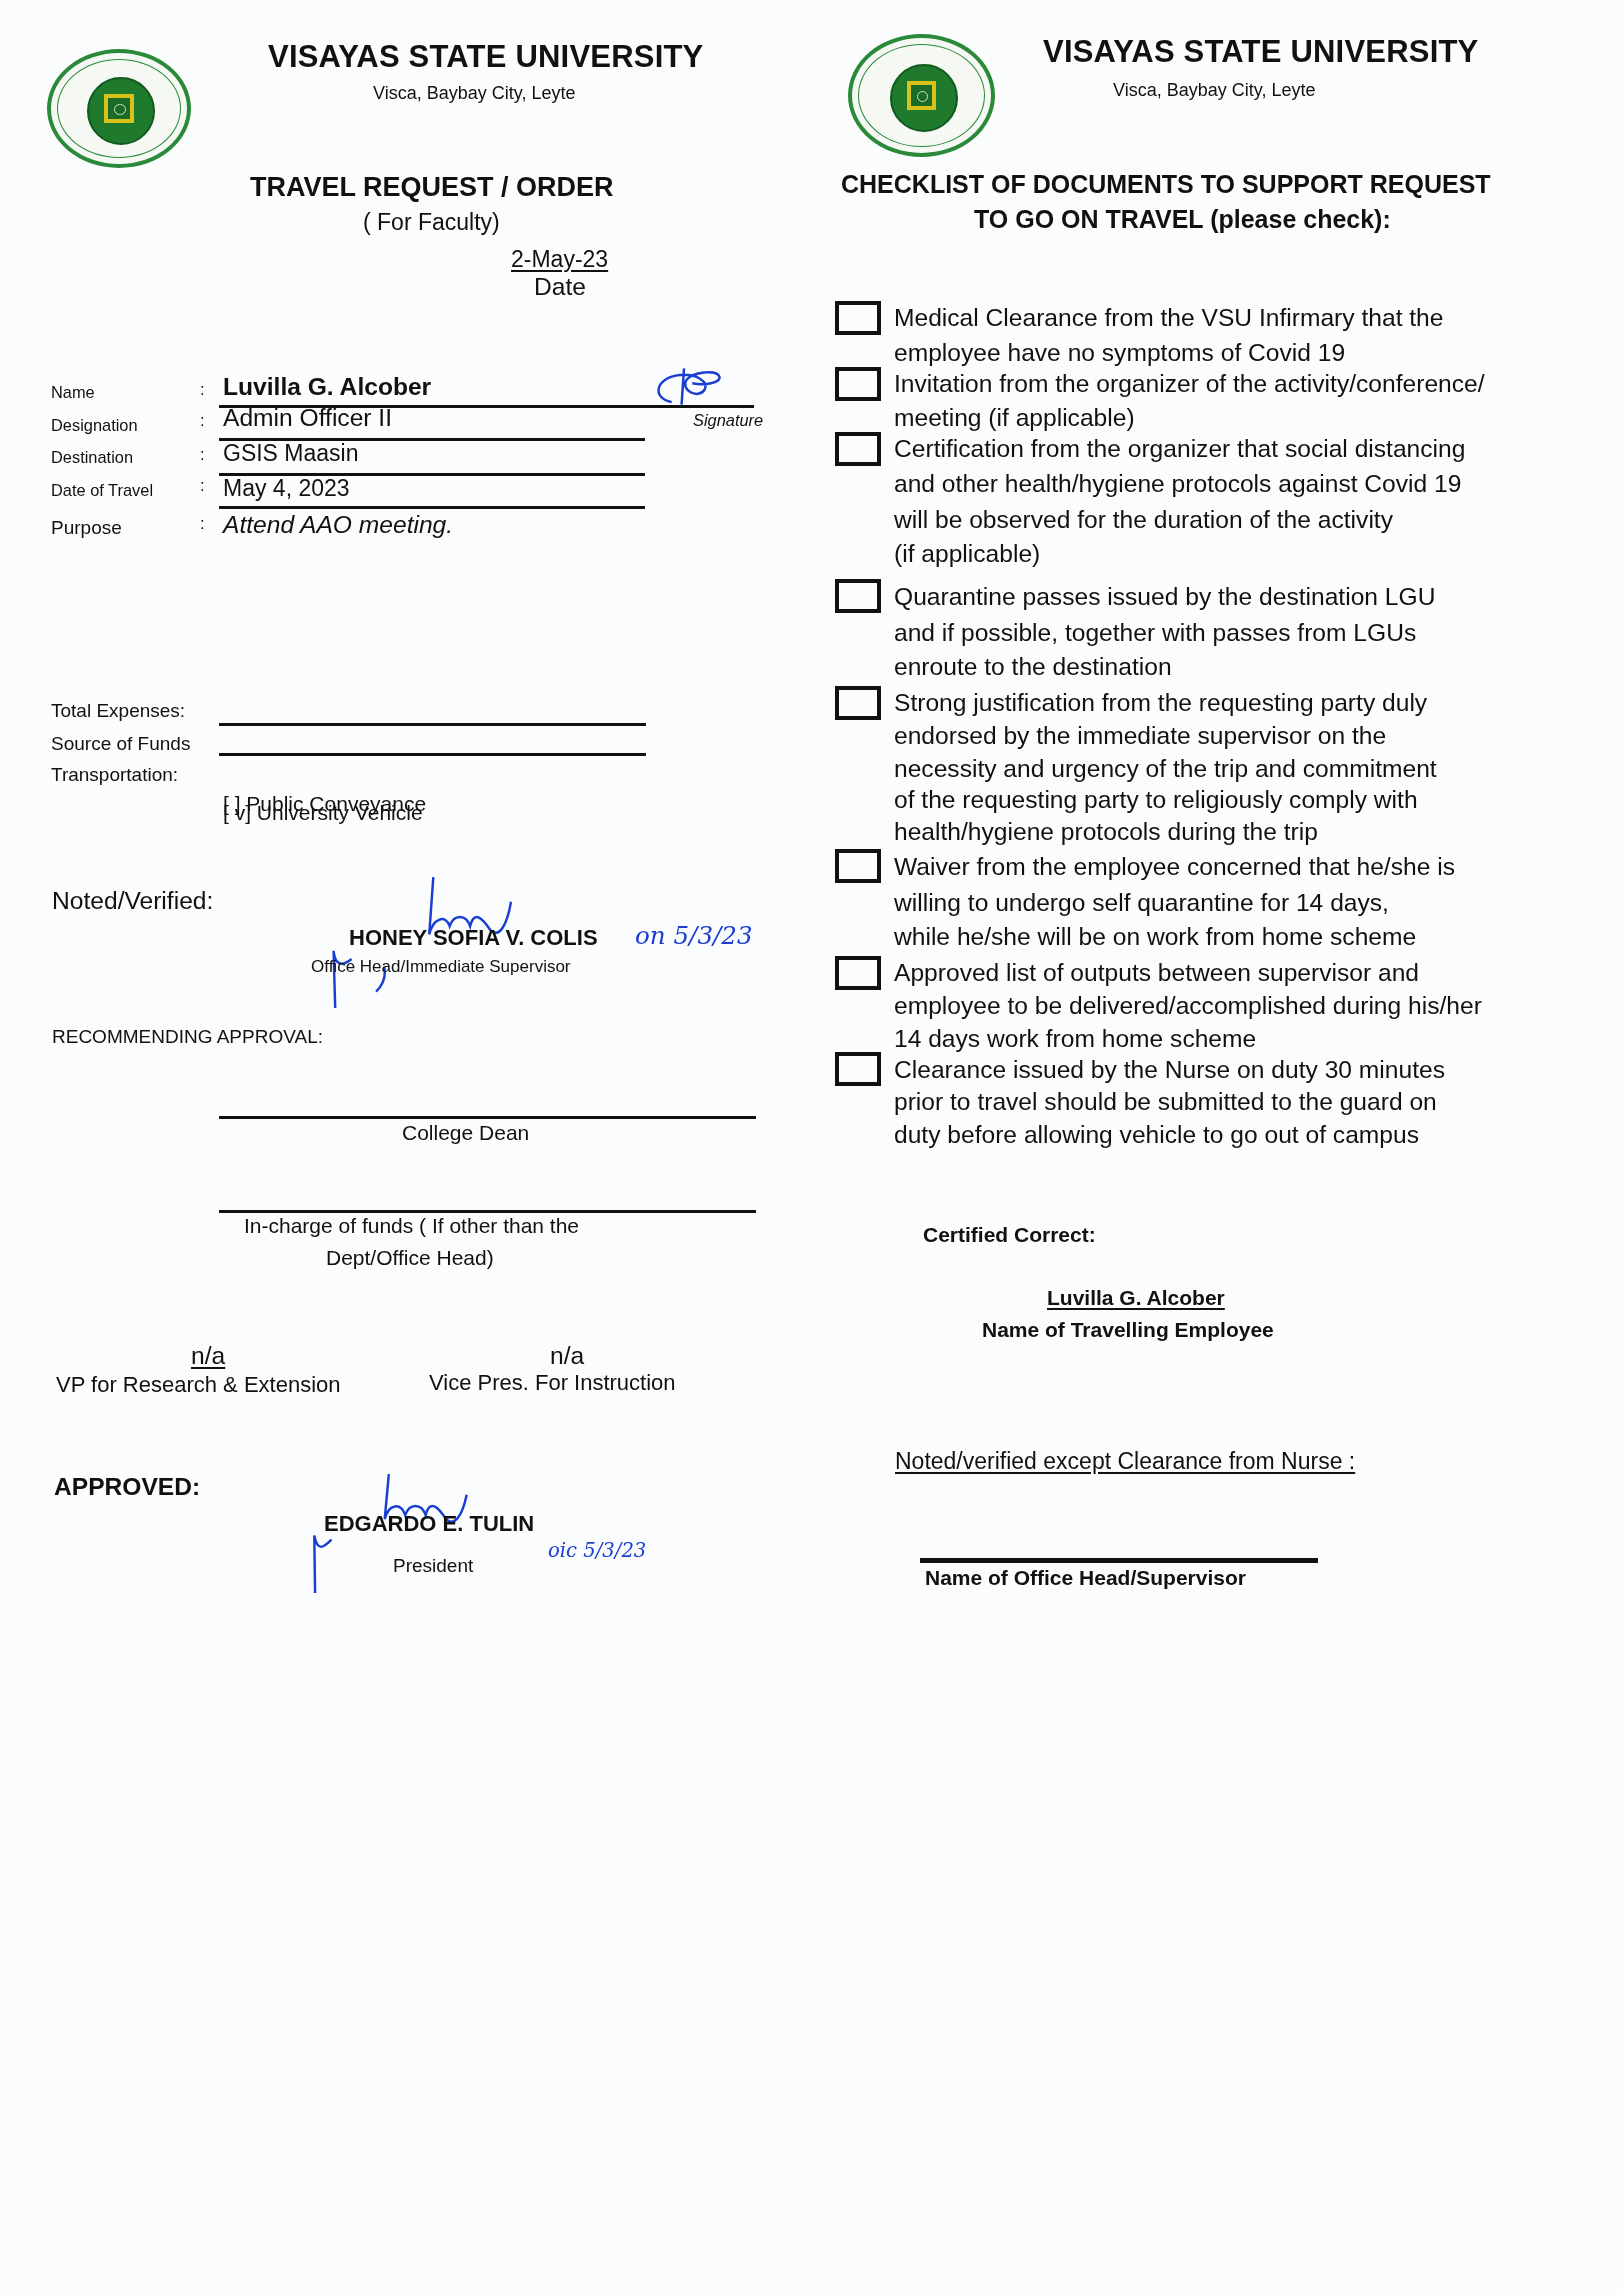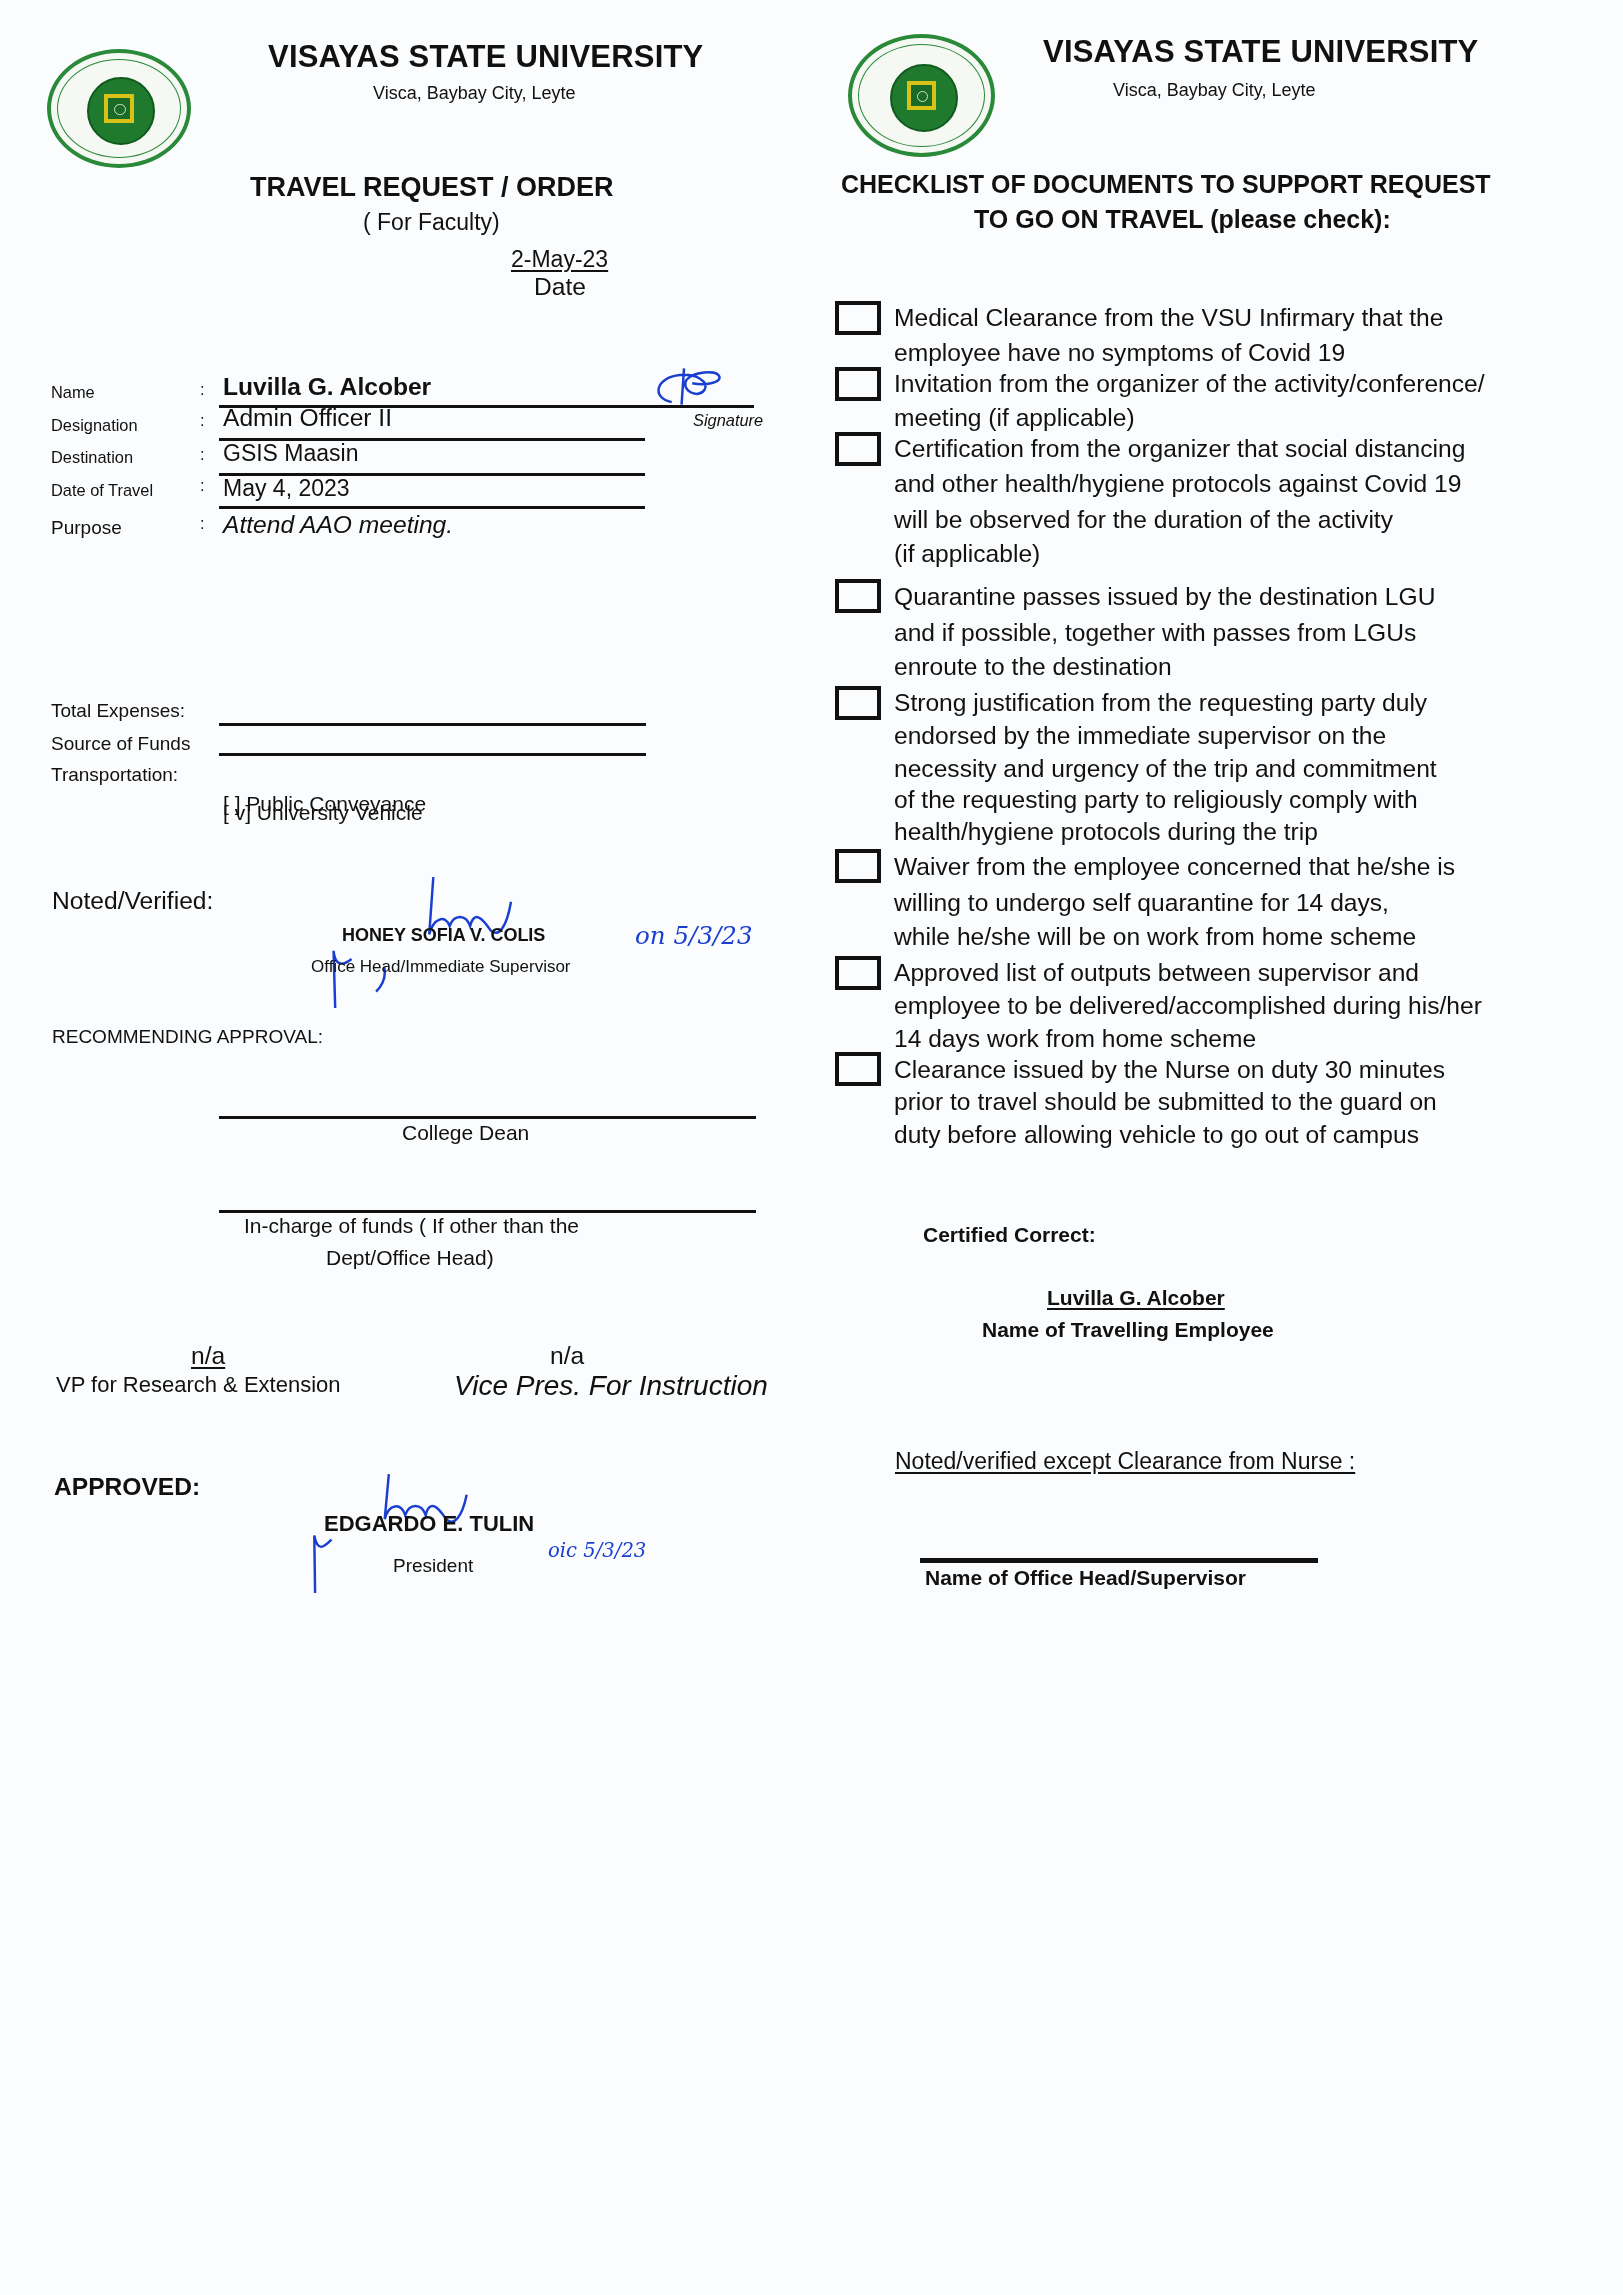--- a/index.html
+++ b/index.html
@@ -84,36 +84,36 @@
 <div class="abs" style="left:51px;top:764px;font-size:19px;">Transportation:</div>
 <div class="abs" style="left:223px;top:761px;font-size:21px;margin-top:40px;">[ v] University Vehicle</div>
 <div class="abs" style="left:223px;top:792px;font-size:21px;">[ ] Public Conveyance</div>
 
 <div class="abs" style="left:52px;top:887px;font-size:24.6px;">Noted/Verified:</div>
 <div class="ink" style="left:327px;top:869px;width:229px;height:139px;">
   <svg width="229" height="139" viewBox="0 0 280 170">
       <path d="M10 170 L8 100 C10 120 20 118 30 110 M130 10 L125 80 C130 60 145 55 150 70 C155 55 170 55 175 70 C180 50 190 60 200 75 C210 85 220 70 225 40 M60 150 C70 140 72 130 70 120" fill="none" stroke="#1a3fd0" stroke-width="3"></path>
     </svg>
 </div>
-<div class="abs bold" style="left:342px;top:925px;font-size:18px;">HONEY SOFIA V. COLIS</div>
+<div class="abs bold" style="left:349px;top:925px;font-size:22px;">HONEY SOFIA V. COLIS</div>
 <div class="ink" style="left:635px;top:921px;font-size:24.6px;">on 5/3/23</div>
 <div class="abs" style="left:311px;top:957px;font-size:17px;">Office Head/Immediate Supervisor</div>
 
 <div class="abs" style="left:52px;top:1026px;font-size:19px;">RECOMMENDING APPROVAL:</div>
 <div class="rule" style="left:219px;top:1116px;width:537px;"></div>
 <div class="abs" style="left:394px;top:1121px;font-size:21px;margin-left:8px;">College Dean</div>
 
 <div class="rule" style="left:219px;top:1210px;width:537px;"></div>
 <div class="abs" style="left:244px;top:1214px;font-size:21px;">In-charge of  funds ( If other than the</div>
 <div class="abs" style="left:326px;top:1246px;font-size:21px;">Dept/Office Head)</div>
 
 <div class="abs u" style="left:191px;top:1342px;font-size:24.6px;">n/a</div>
 <div class="abs" style="left:56px;top:1372px;font-size:22px;">VP for Research &amp; Extension</div>
 <div class="abs" style="left:550px;top:1342px;font-size:24.6px;">n/a</div>
-<div class="abs" style="left:454px;top:1370px;font-size:28px;font-style:italic;">Vice Pres. For Instruction</div>
+<div class="abs" style="left:429px;top:1370px;font-size:22px;">Vice Pres. For Instruction</div>
 
 <div class="abs bold" style="left:54px;top:1473px;font-size:24.6px;">APPROVED:</div>
 <div class="ink" style="left:311px;top:1470px;width:213px;height:123px;">
   <svg width="213" height="123" viewBox="0 0 260 150">
       <path d="M5 150 L4 80 C8 100 15 95 25 85 M95 5 L90 60 C95 40 110 40 115 55 C120 40 135 40 140 55 C145 35 155 45 165 60 C175 70 185 55 190 30" fill="none" stroke="#1a3fd0" stroke-width="3"></path>
     </svg>
 </div>
 <div class="abs bold" style="left:324px;top:1511px;font-size:22px;">EDGARDO E. TULIN</div>
 <div class="ink" style="left:548px;top:1539px;font-size:19.6px;">oic 5/3/23</div>
 <div class="abs" style="left:393px;top:1555px;font-size:19px;">President</div>

